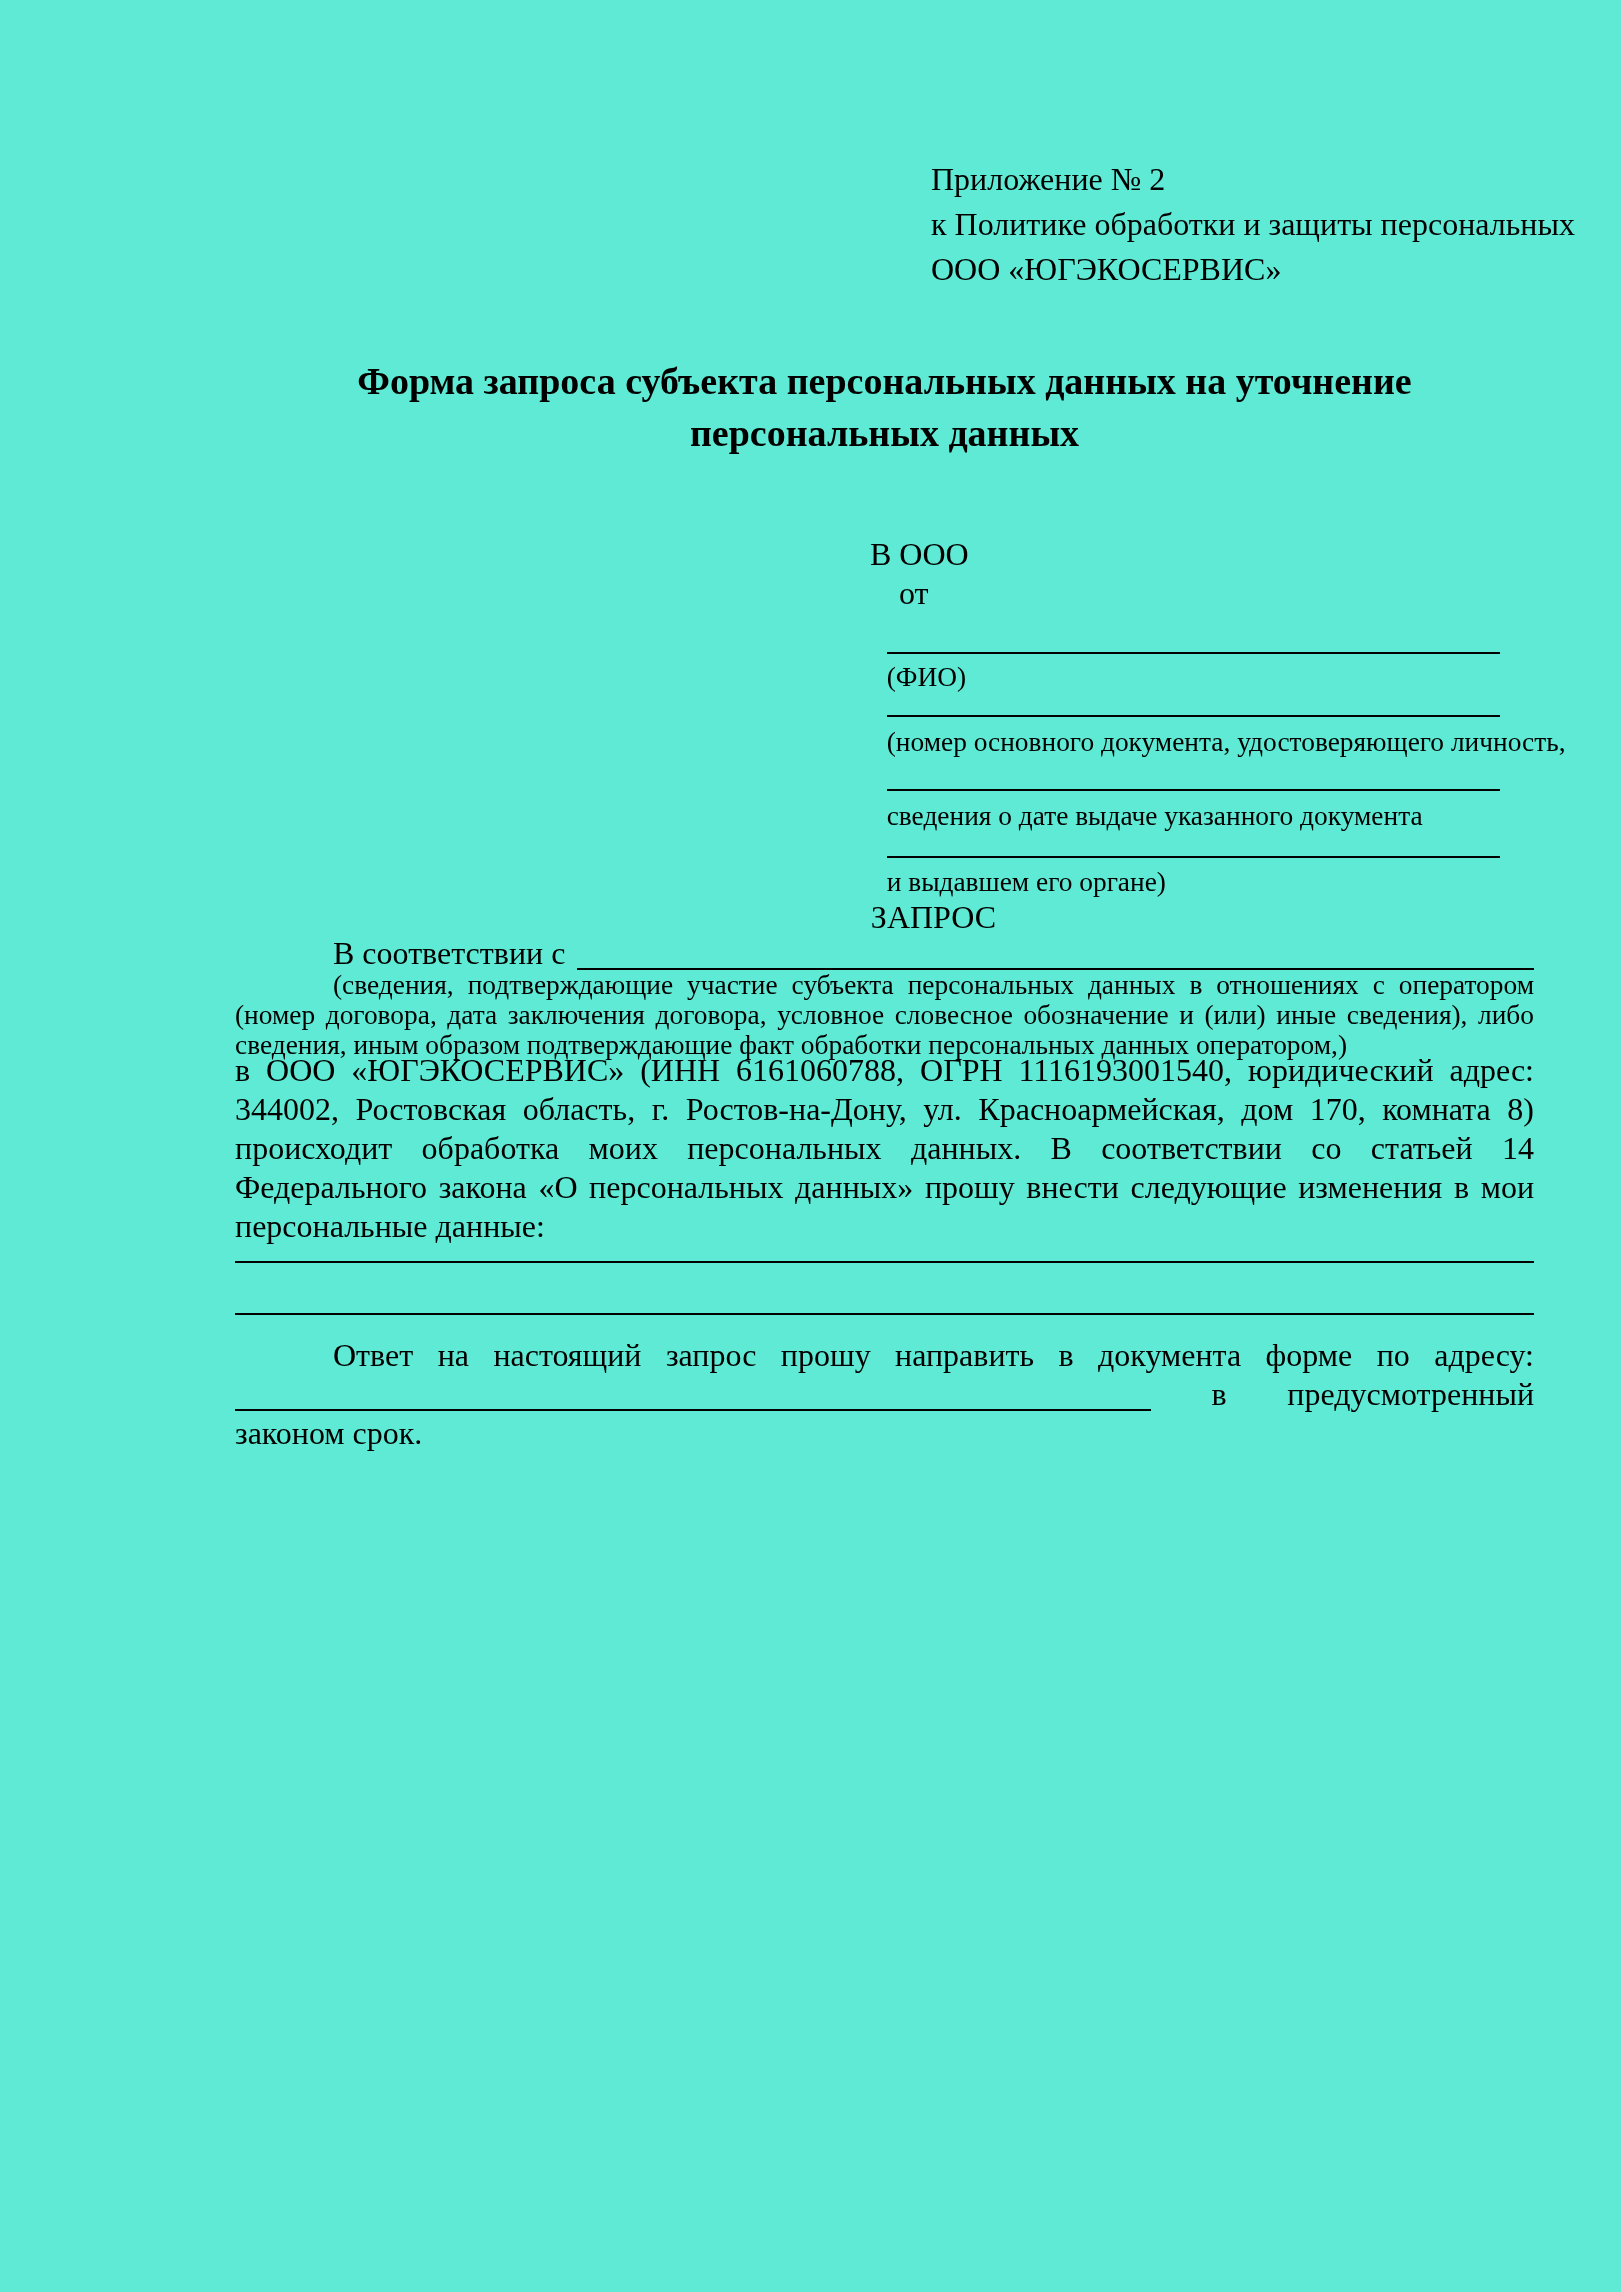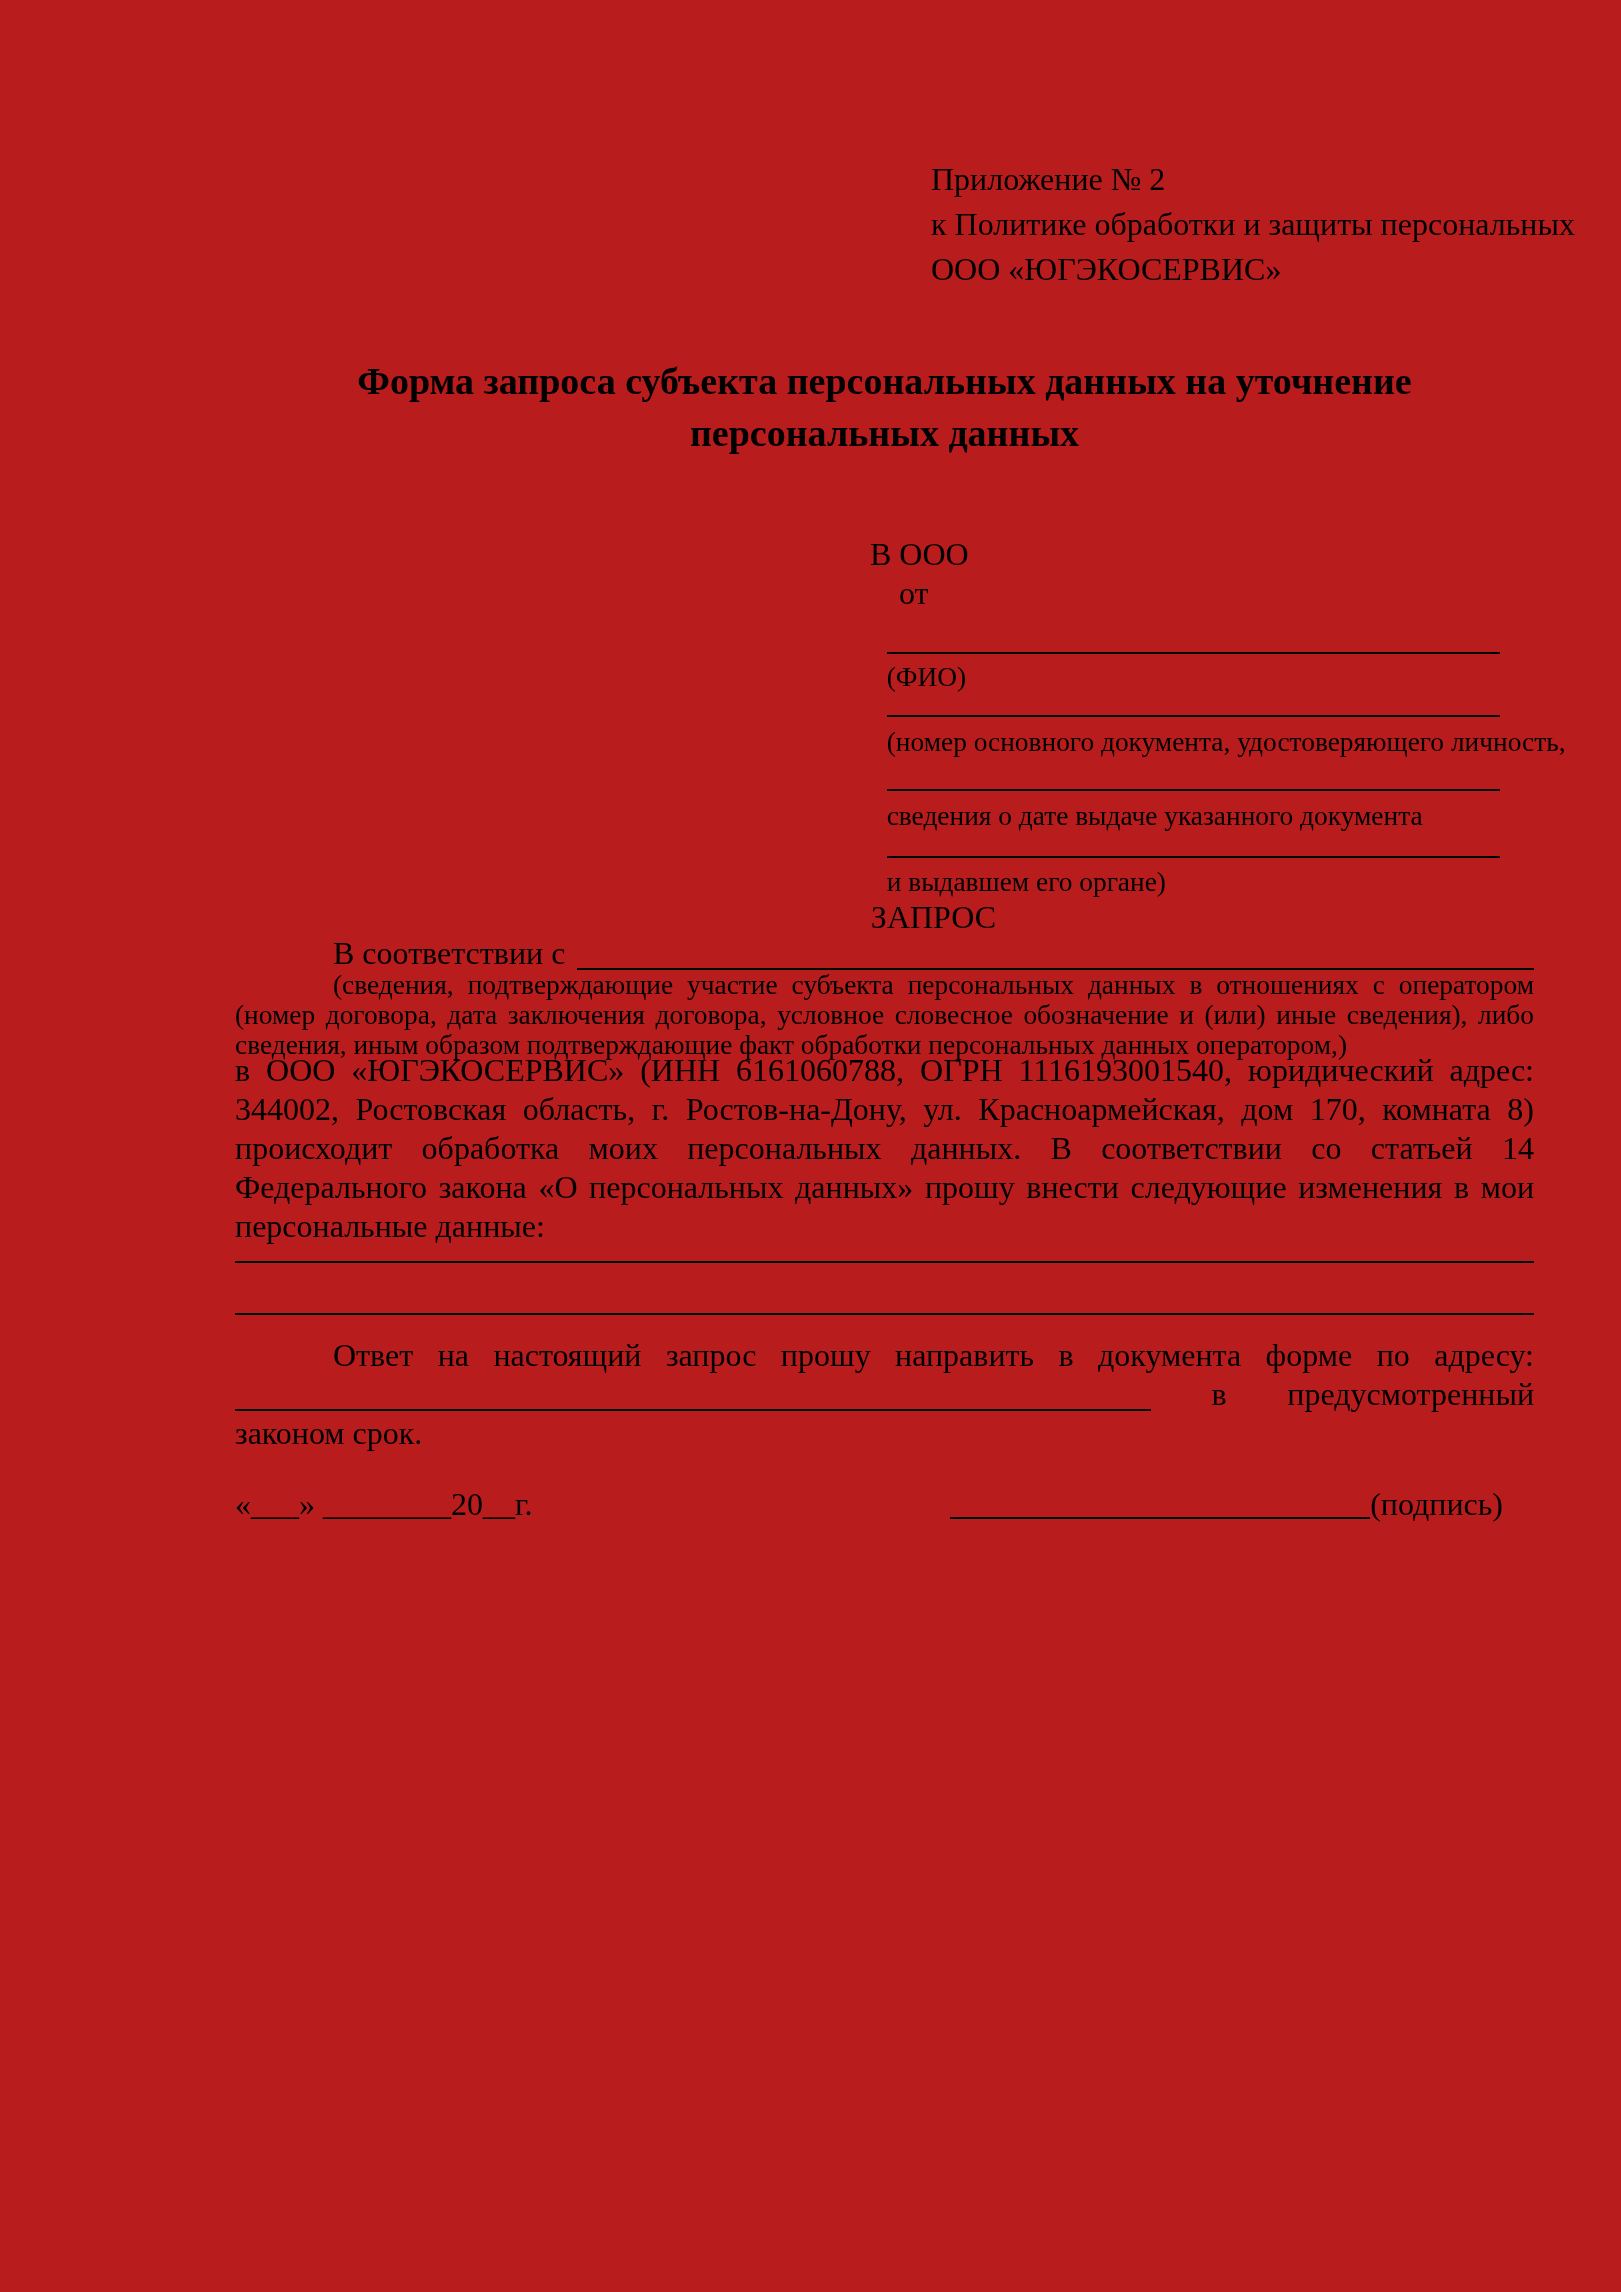--- a/index.html
+++ b/index.html
@@ -4,21 +4,21 @@
 <style>
   html, body {
     margin: 0;
     padding: 0;
     background: #808080;
   }
   .page {
     position: relative;
     width: 1621px;
     height: 2293px;
-    background: #b91c1c;
+    background: #5eead4;
     margin: 0 auto;
     font-family: "Liberation Serif", "DejaVu Serif", serif;
     color: #000000;
     overflow: hidden;
   }
   .abs { position: absolute; }
 
   
   .appendix {
     top: 157px; left: 931px; width: 657px;
@@ -179,22 +179,15 @@
   <div class="abs reply-1">Ответ на настоящий запрос прошу направить в документа форме по адресу:</div>
 
   <div class="abs reply-2">
     <span class="addr-line"></span>
     <span class="nowrap">в</span>
     <span class="nowrap">предусмотренный</span>
   </div>
 
   <div class="abs reply-3">законом срок.</div>
 
-  <div class="abs footer-row">
-    <span class="nowrap">«___» ________20__г.</span>
-    <span class="sig-group">
-      <span class="sig-line"></span>
-      <span class="nowrap">(подпись)</span>
-    </span>
-  </div>
 
 </div>
 
 
 </body></html>

